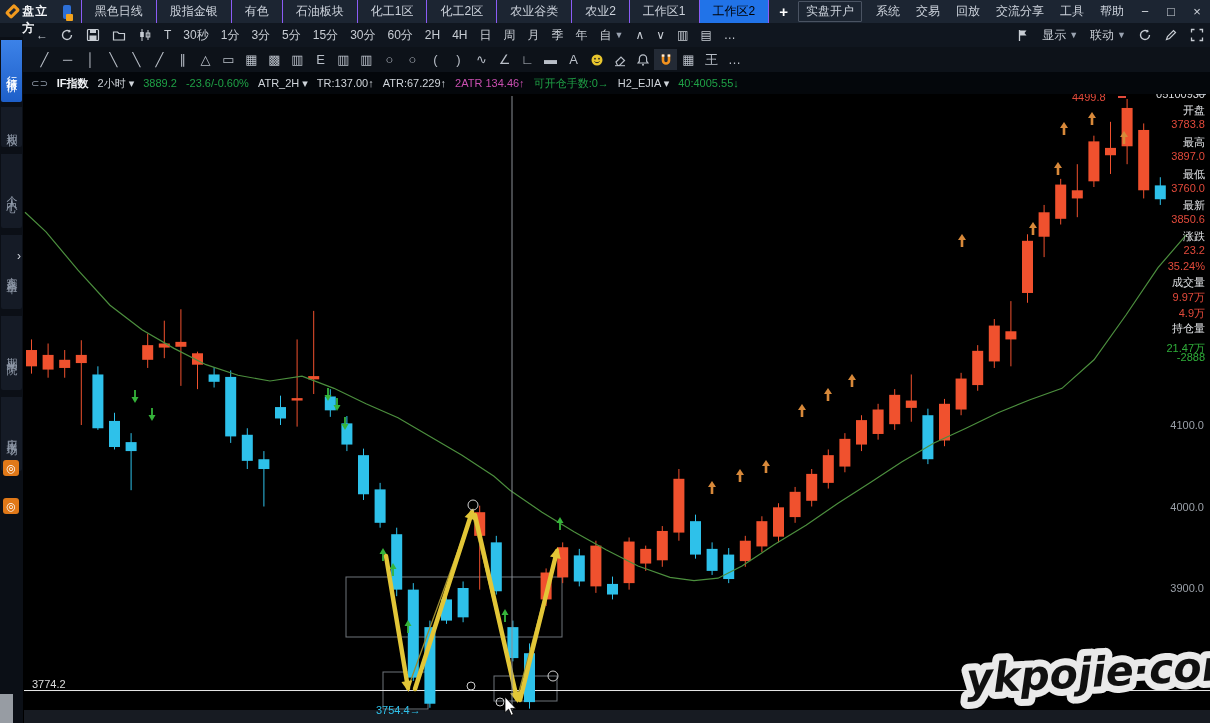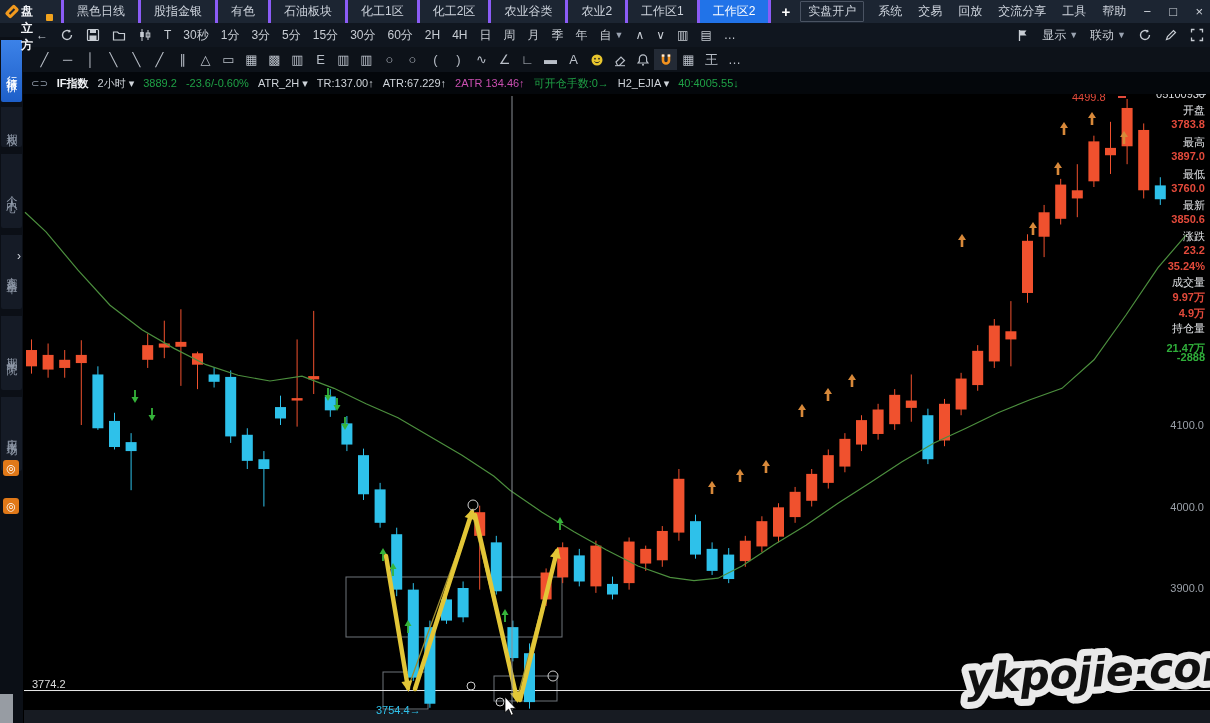--- a/index.html
+++ b/index.html
@@ -5,22 +5,22 @@
   html,body{margin:0;padding:0;background:#000;width:1210px;height:723px;overflow:hidden;
     font-family:"Liberation Sans","DejaVu Sans",sans-serif;-webkit-font-smoothing:antialiased;}
   
   #titlebar{position:absolute;top:0;left:0;width:1210px;height:23px;background:#1c2532;
     display:flex;align-items:center;font-size:12px;color:#cdd3dc;z-index:40;}
   #logo{display:flex;align-items:center;gap:5px;padding:0 8px;}
   #logo-icon{width:13px;height:13px;transform:rotate(45deg);border:3px solid #f29a1e;border-radius:2px;box-sizing:border-box;}
   #app-title{font-weight:bold;color:#f2f4f7;letter-spacing:1px;}
   #ws-icon{width:14px;height:14px;background:#2d6fd6;position:relative;margin:0 10px 0 4px;border-radius:2px;}
   #ws-icon::after{content:"";position:absolute;right:-2px;bottom:-2px;width:7px;height:7px;background:#f2a31e;border-radius:1px;}
-  .wtab{height:23px;line-height:23px;padding:0 13px;border-left:3px solid #8b5cf6;cursor:default;white-space:nowrap;}
-  .wtab.active{background:#2173e8;color:#ffffff;}
+  .wtab{height:23px;line-height:23px;padding:0 13px;border-left:1px solid #8b5cf6;cursor:default;white-space:nowrap;}
+  .wtab.active{background:#2173e8;color:#000000;}
   .wtab.add{font-size:15px;font-weight:bold;color:#fff;padding:0 10px;}
   #tb-spacer{flex:1;}
   .menu-item{padding:0 8px;white-space:nowrap;}
   .menu-item.boxed{border:1px solid #4a5362;padding:1px 7px;margin-right:6px;border-radius:1px;}
   .winbtn{width:26px;text-align:center;color:#cfd4db;font-size:13px;}
   
   #toolbar2{position:absolute;top:23px;left:0;width:1210px;height:24px;background:#10161f;
     display:flex;align-items:center;font-size:12px;color:#c8cdd4;padding-left:30px;box-sizing:border-box;z-index:30;}
   .t2{padding:0 6px;white-space:nowrap;display:flex;align-items:center;}
   .t2 svg{display:block;}
@@ -45,21 +45,21 @@
     display:flex;align-items:center;justify-content:center;background:#151b26;color:#8f99a8;
     font-size:11px;letter-spacing:2px;border-radius:0 0 2px 2px;}
   .stab.active{background:linear-gradient(180deg,#3c82e8,#1e5fc9);color:#fff;}
   .side-icon{position:absolute;left:3px;width:16px;height:16px;background:#e07818;border-radius:3px;
     color:#fff;font-size:11px;line-height:16px;text-align:center;}
   #side-expander{position:absolute;left:17px;top:249px;color:#cfd4db;font-size:12px;z-index:36;}
   
   #chart{position:absolute;top:94px;left:24px;width:1186px;height:629px;background:#000;z-index:10;}
   
   #panel{position:absolute;top:0;right:0;width:74px;height:723px;z-index:20;pointer-events:none;}
-  .prow{position:absolute;right:5px;white-space:nowrap;font-size:11px;font-weight:bold;text-align:right;}
+  .prow{position:absolute;right:5px;white-space:nowrap;font-size:11px;font-weight:normal;text-align:right;}
   .p-hdr{color:#dcdee2;font-weight:normal;}
   .p-lbl{color:#e3e5e8;font-weight:normal;}
   .p-red{color:#e34a3b;}
   .p-grn{color:#2fae3a;}
   #panel-mini{position:absolute;right:4px;top:86px;width:8px;height:7px;border:1px solid #9aa1ab;}
   
   #corner-stub{position:absolute;left:0;top:694px;width:13px;height:29px;background:#979ca3;z-index:50;}
 </style>
 </head>
 <body>

